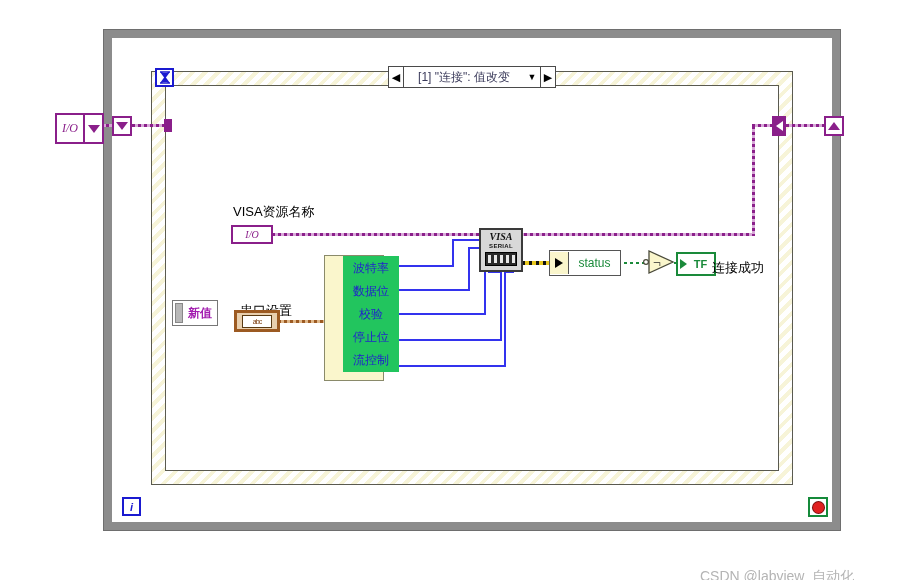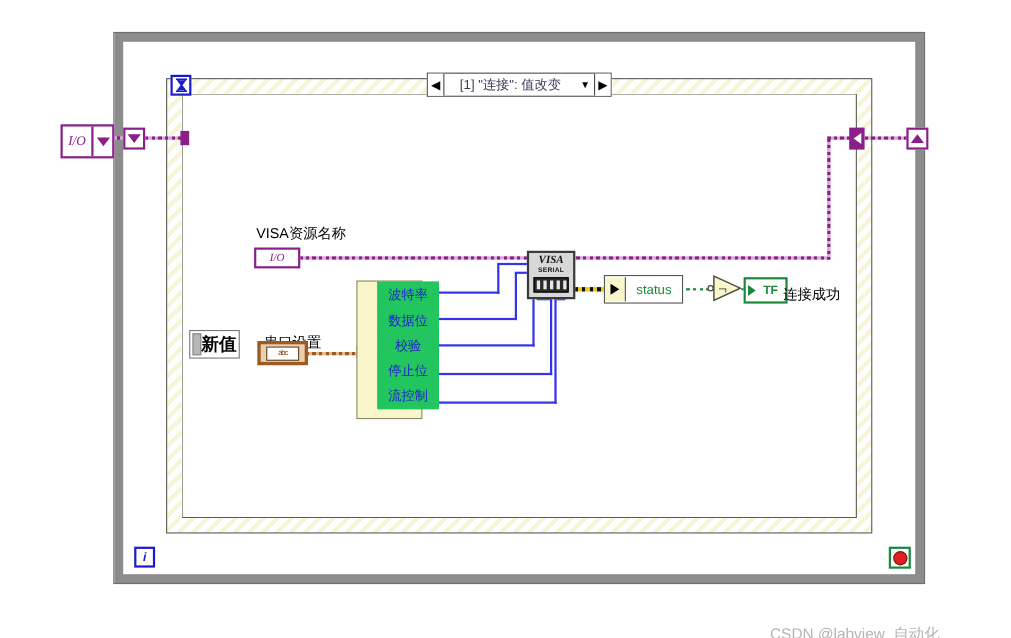--- a/index.html
+++ b/index.html
@@ -92,21 +92,21 @@
   #serial-term{left:234px;top:310px;width:46px;height:22px;
       border:3px solid #9c5a22;background:#e8cfae;}
   #serial-term-inner{width:28px;height:11px;border:1px solid #5a3a12;background:#ffffff;
       display:flex;align-items:center;justify-content:center;}
   #serial-term-inner span{font-size:7px;color:#7a3a0a;letter-spacing:-1px;}
 
   
   #newvalue-node{left:172px;top:300px;width:44px;height:24px;
       background:#ffffff;border:1px solid #777;display:flex;align-items:center;}
   #newvalue-bar{width:6px;height:18px;background:#b8b8b8;margin-left:2px;border:1px solid #888;}
-  #newvalue-text{flex:1;font-size:16px;color:#000000;font-weight:bold;}
+  #newvalue-text{flex:1;text-align:center;font-size:12px;color:#a21caf;font-weight:bold;}
 
   
   #unbundle-cluster{left:324px;top:255px;width:58px;height:124px;
       background:#faf6cc;border:1px solid #8a8a6a;}
   #unbundle-items{position:absolute;left:18px;top:0;width:58px;}
   .ub-item{width:56px;height:24px;border:5px solid #22c55e;background:#22c55e;
       display:flex;align-items:center;justify-content:center;
       font-size:12px;color:#2222cc;box-sizing:border-box;margin-top:-1px;}
   .ub-item:first-child{margin-top:0;}
 

